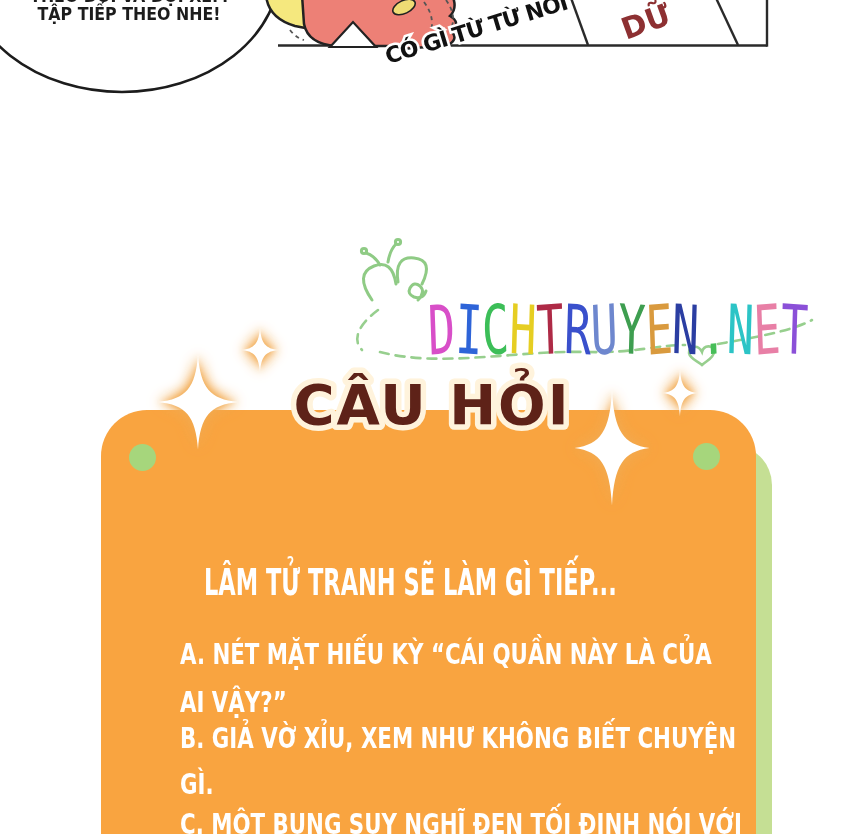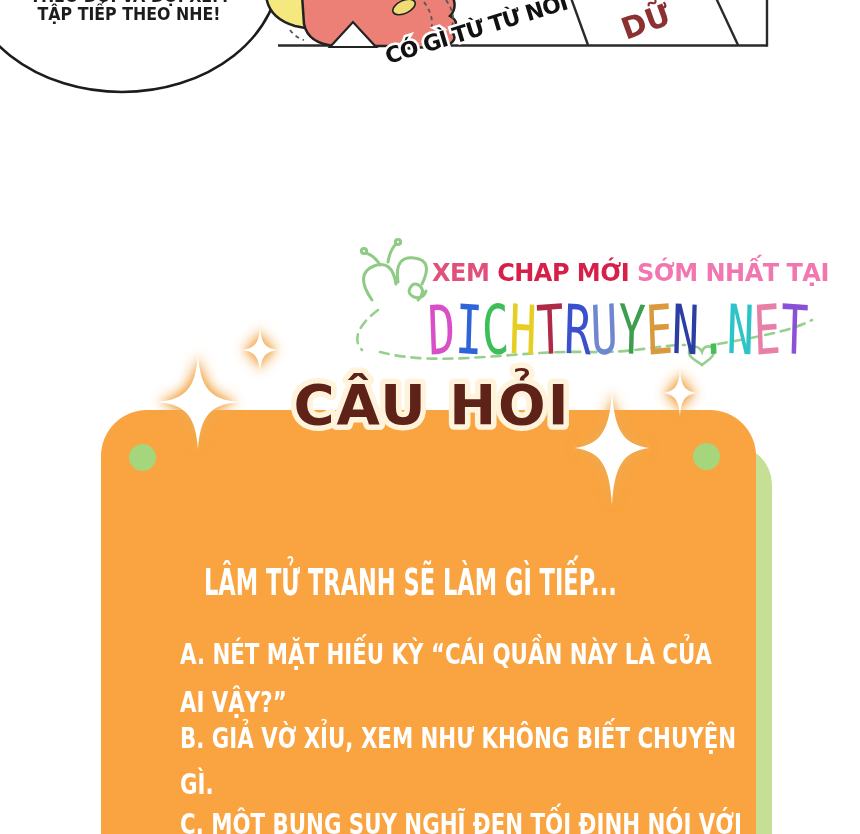--- a/index.html
+++ b/index.html
@@ -80,21 +80,20 @@
       <circle cx="398" cy="12" r="2.6"></circle>
     </g>
     <g stroke="#97CF8E" stroke-width="2.6" fill="none" stroke-dasharray="9 7" stroke-linecap="round">
       <path d="M378,80 C358,95 352,110 362,120"></path>
       <path d="M380,122 C440,138 520,120 585,122 C640,123 655,115 685,115"></path>
       <path d="M718,114 C750,108 790,102 812,90"></path>
     </g>
     <path d="M702,122 c-4,-8 -14,-6 -13,1 c1,6 9,8 13,12 c4,-4 12,-7 12,-13 c0,-7 -10,-8 -12,0 z" stroke="#97CF8E" stroke-width="2.6" fill="none"></path>
   </svg>
 
-  <div class="abs tagline"><span style="color: rgb(225, 79, 123);">XEM </span><span style="color: rgb(214, 32, 73);">CHAP MỚI </span><span style="color: rgb(242, 118, 176);">SỚM NHẤT TẠI</span></div>
   <div class="abs sitename"><span style="color: rgb(216, 79, 200);">D</span><span style="color: rgb(46, 100, 216);">I</span><span style="color: rgb(60, 190, 88);">C</span><span style="color: rgb(230, 206, 34);">H</span><span style="color: rgb(174, 42, 70);">T</span><span style="color: rgb(58, 80, 204);">R</span><span style="color: rgb(110, 135, 206);">U</span><span style="color: rgb(62, 158, 80);">Y</span><span style="color: rgb(217, 154, 62);">E</span><span style="color: rgb(43, 62, 162);">N</span><span style="color: rgb(70, 190, 88);">.</span><span style="color: rgb(44, 196, 198);">N</span><span style="color: rgb(232, 127, 166);">E</span><span style="color: rgb(139, 80, 216);">T</span></div>
 
   <div class="abs card-green"></div>
   <div class="abs card-orange"></div>
   <div class="abs dot dot-left"></div>
   <div class="abs dot dot-right"></div>
 
   <svg class="abs sparkles" viewBox="0 0 860 250" width="860" height="250">
     <defs>
       <path id="star4" d="M0,-50 C3,-15 15,-3 50,0 C15,3 3,15 0,50 C-3,15 -15,3 -50,0 C-15,-3 -3,-15 0,-50 Z"></path>

